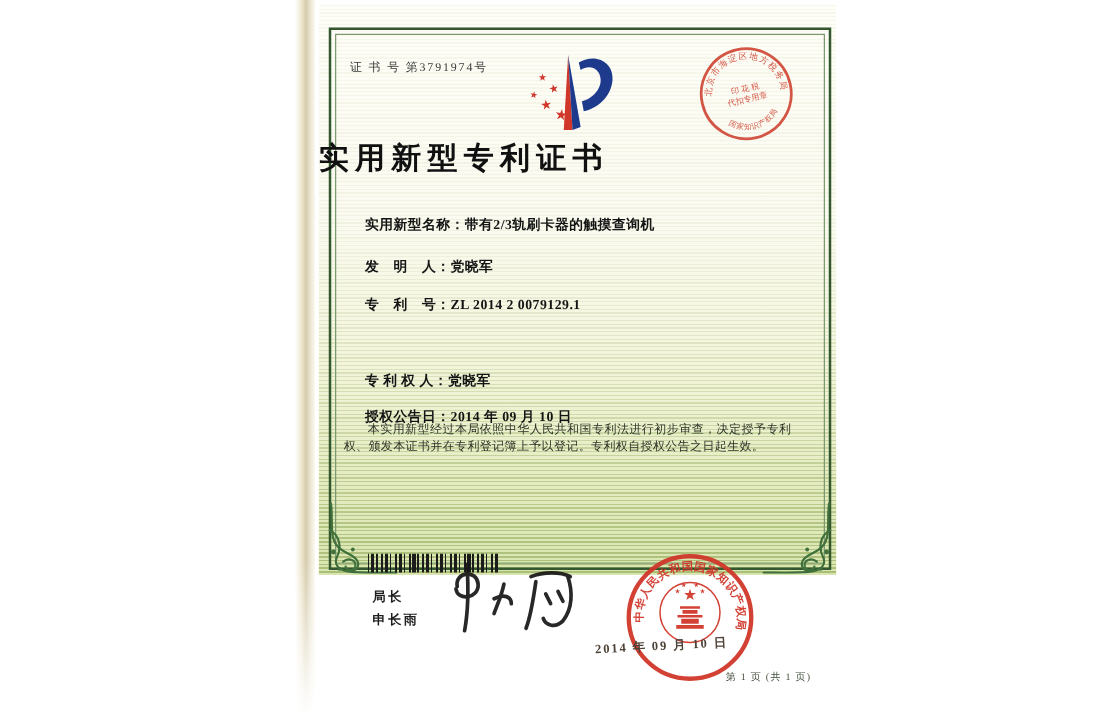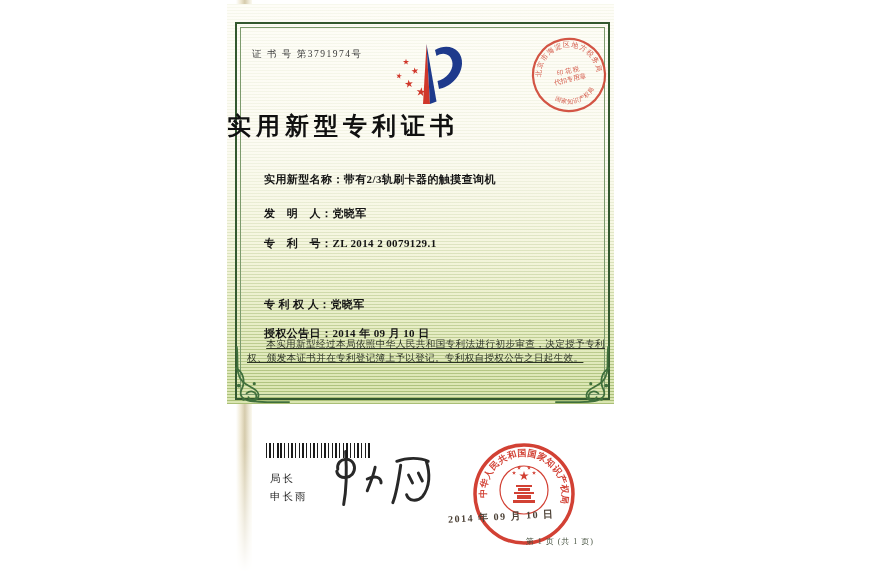--- a/index.html
+++ b/index.html
@@ -4,44 +4,44 @@
 <style>
   html,body{margin:0;padding:0;background:#ffffff;}
   .stage{position:relative;width:884px;height:572px;background:#ffffff;overflow:hidden;
          font-family:"Liberation Serif","DejaVu Serif",serif;}
   
   .spine{position:absolute;left:236px;top:0;width:16px;height:572px;
          background:linear-gradient(90deg,#ffffff 0%,#efe8d2 30%,#d5cbac 55%,#efead9 82%,#fbf9ef 100%);
          -webkit-mask-image:linear-gradient(180deg,#000 78%,transparent 100%);
          mask-image:linear-gradient(180deg,#000 78%,transparent 100%);}
   
-  .certificate{position:absolute;left:227px;top:4px;width:387px;height:400px;
+  .certificate{position:absolute;left:255px;top:4px;width:387px;height:456px;
          background:
-           linear-gradient(180deg,#fefdf7 0%,#fcfbf2 35%,#f4f5dd 62%,#e7edc6 80%,#d9e5b0 100%);}
+           linear-gradient(180deg,#fefdf7 0%,#fcfbf2 35%,#f4f5dd 62%,#e7edc6 80%,#d9e5b0 100%); padding-left: 27px;}
   .guilloche{position:absolute;inset:0;
          background:repeating-linear-gradient(180deg,rgba(122,152,62,.5) 0 1px,rgba(255,255,255,0) 1px 3px);
          -webkit-mask-image:linear-gradient(180deg,rgba(0,0,0,.10) 0%,rgba(0,0,0,.16) 45%,rgba(0,0,0,.55) 75%,#000 100%);
          mask-image:linear-gradient(180deg,rgba(0,0,0,.10) 0%,rgba(0,0,0,.16) 45%,rgba(0,0,0,.55) 75%,#000 100%);}
   .frame-outer{position:absolute;left:8px;right:4px;top:18px;bottom:4px;border:2.5px solid #33582f;}
   .frame-inner{position:absolute;left:13px;right:9px;top:23px;bottom:9px;border:1px solid #7c9a6d;}
   .flourish{position:absolute;width:62px;height:62px;}
   .flourish.bl{left:4px;bottom:1px;}
   .flourish.br{right:0px;bottom:1px;transform:scaleX(-1);}
   .cert-no{position:absolute;left:25px;top:44px;font-size:9.5px;letter-spacing:1.5px;color:#3a3a3a;}
   .logo{position:absolute;left:162px;top:36px;width:95px;height:72px;}
   .title{position:absolute;left:0;right:10px;top:106px;text-align:left;
          font-size:24px;font-weight:700;letter-spacing:5px;color:#101010;}
   .tax-seal{position:absolute;left:302px;top:31px;width:80px;height:80px;transform:rotate(-13deg);opacity:.9;}
   .field-row{position:absolute;left:37px;font-size:11px;font-weight:600;color:#141414;letter-spacing:.4px;white-space:nowrap;margin-top:12px;}
   .paras{position:absolute;left:20px;top:333px;width:358px;color:#2c3326;
          font-size:9.6px;line-height:14px;letter-spacing:.3px;text-align:justify;}
-  .paras p{margin:0;text-indent:2em;text-decoration:underline;}
+  .paras p{margin:0;text-indent:2em;}
   .barcode{position:absolute;left:39px;top:439px;width:106px;height:15px;
          background:repeating-linear-gradient(90deg,#1b1b1b 0 1.5px,transparent 1.5px 3px,#1b1b1b 3px 5.5px,transparent 5.5px 7px,#1b1b1b 7px 8px,transparent 8px 11px);}
-  .signer{position:absolute;left:43px;top:466px;font-size:10.5px;font-weight:400;color:#1e1e1e;letter-spacing:2px;line-height:18px;}
+  .signer{position:absolute;left:43px;top:466px;font-size:10.5px;font-weight:700;color:#1e1e1e;letter-spacing:2px;line-height:18px;}
   .signature{position:absolute;left:97px;top:444px;width:118px;height:64px;}
   .issue-seal{position:absolute;left:245px;top:438px;width:104px;height:104px;opacity:.95;}
   .seal-date{position:absolute;left:221px;top:505px;width:140px;font-size:10px;font-weight:600;
          color:#4d4237;letter-spacing:1.5px;transform:rotate(-3deg);z-index:5;white-space:nowrap;}
   .page-footer{position:absolute;left:0;right:20px;top:532px;text-align:right;font-size:8px;color:#44503e;letter-spacing:1px;}
   .seal-red{fill:#d0372a;}
   svg text{font-family:"Liberation Serif","DejaVu Serif",serif;}
 </style>
 </head>
 <body>

